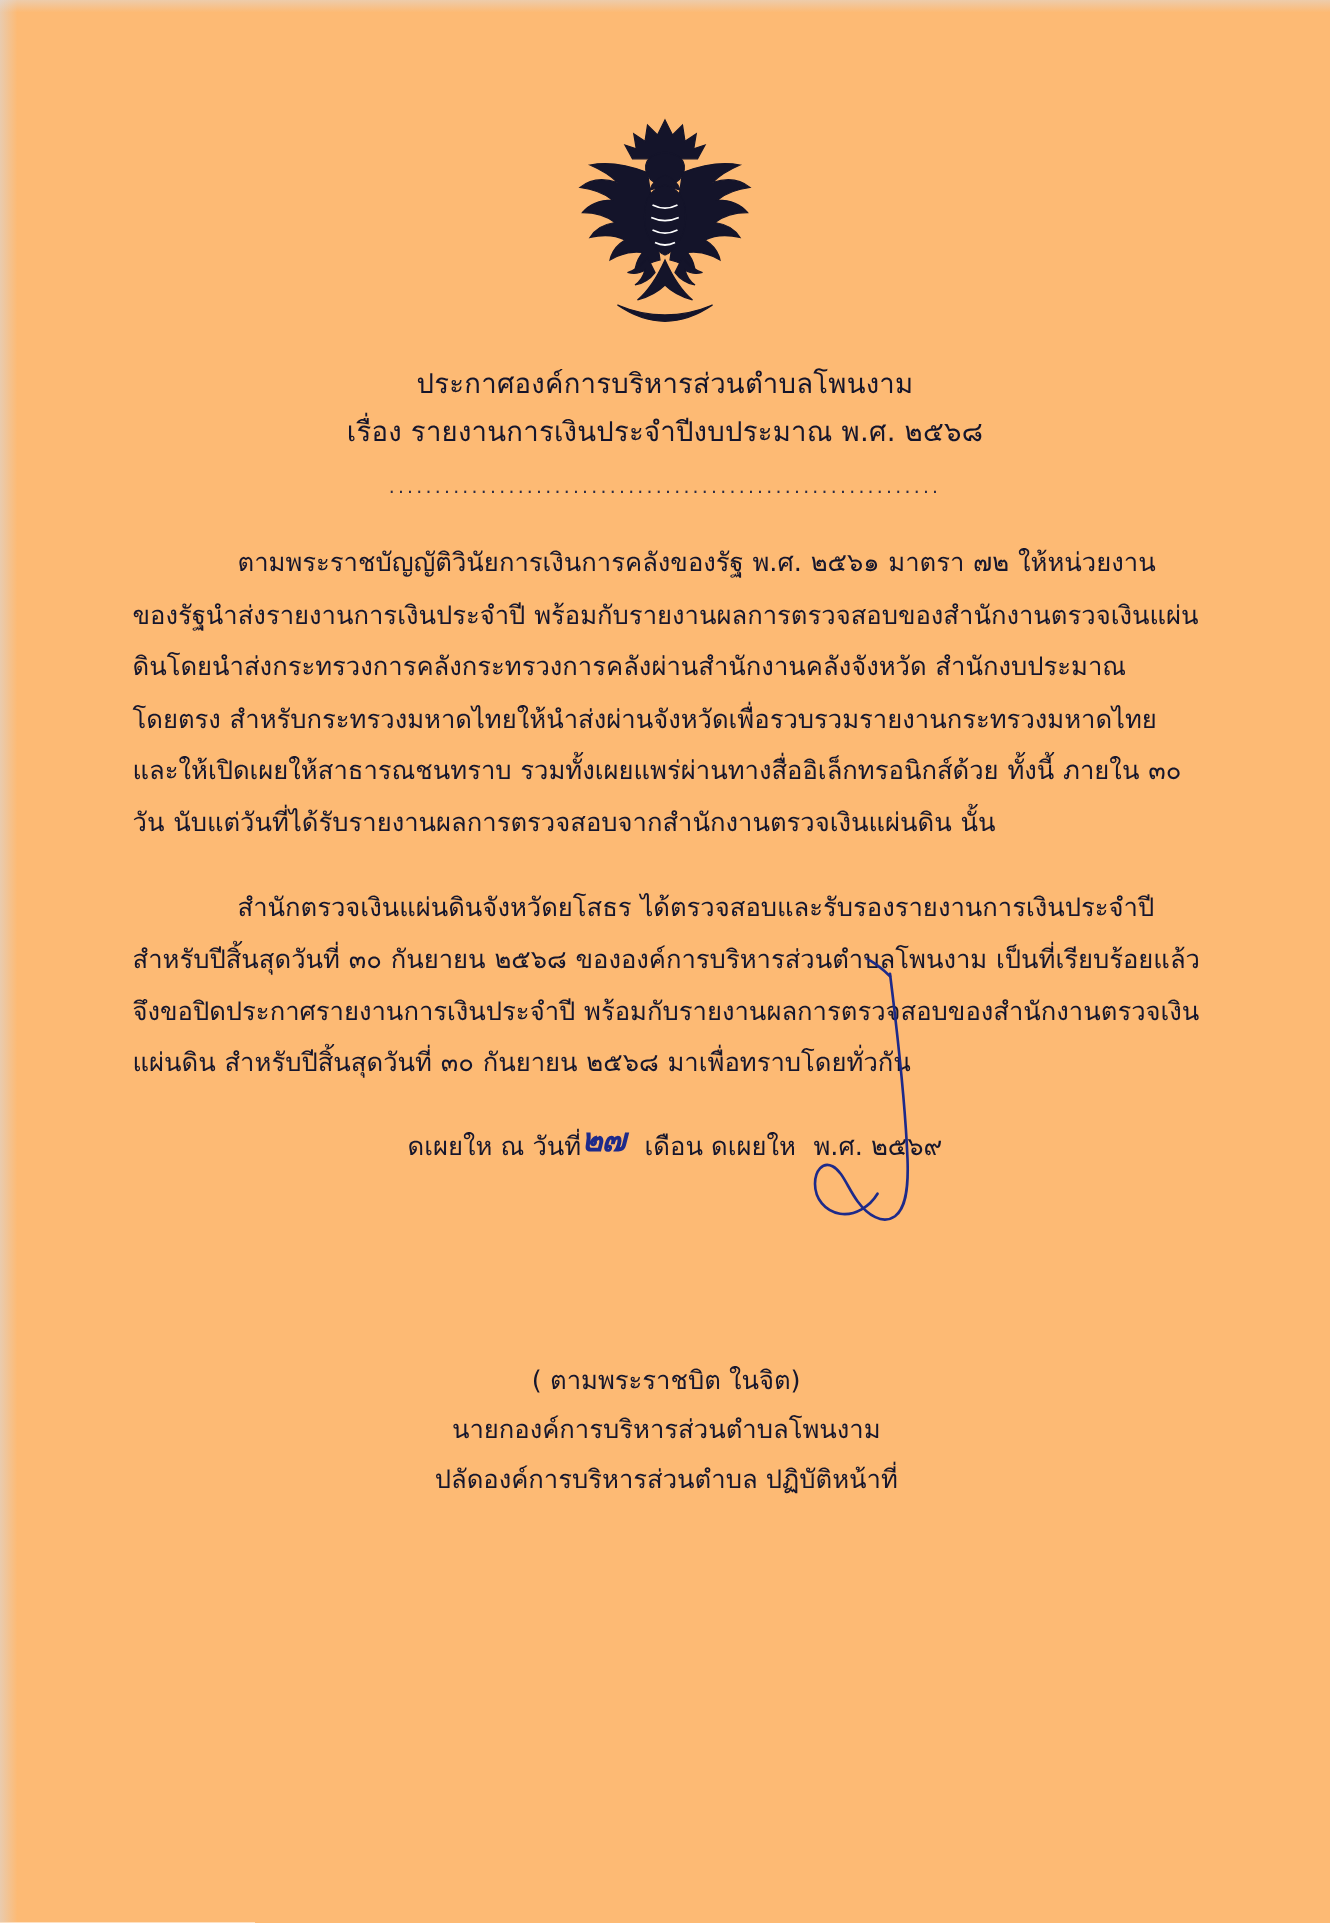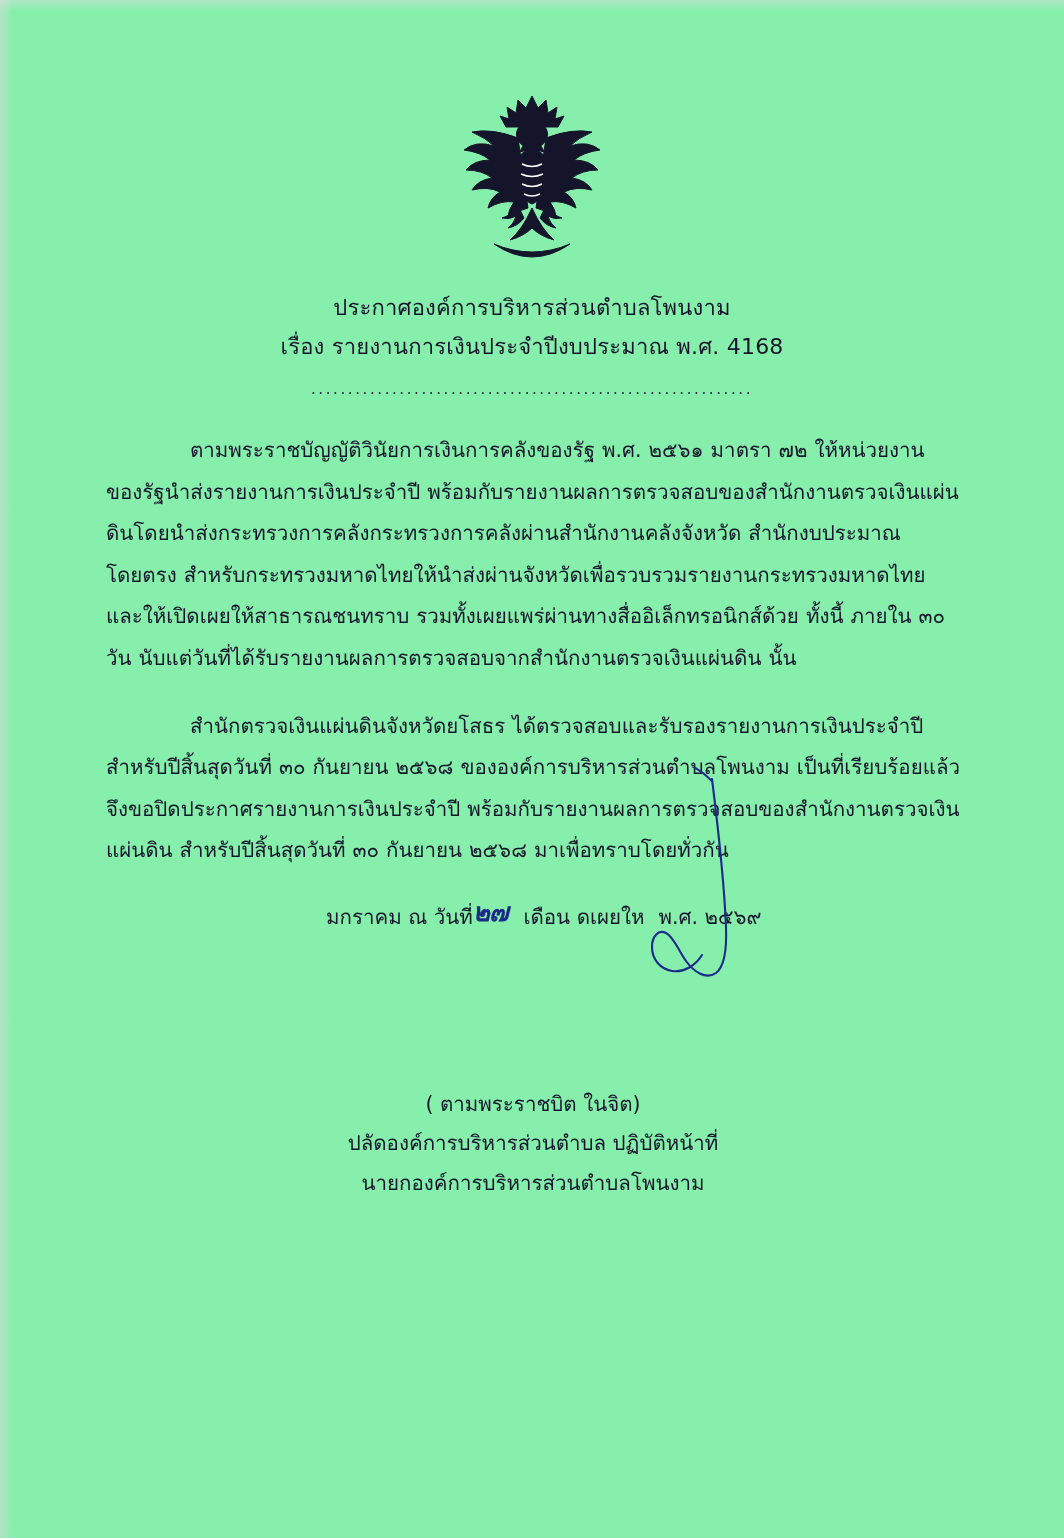--- a/index.html
+++ b/index.html
@@ -13,21 +13,21 @@
     position: relative;
     font-family: "DejaVu Sans", sans-serif;
     color: #1a1a2e;
     overflow: hidden;
   }
 
   
   .page {
     position: absolute;
     inset: 0;
-    background: #86efac;
+    background: #fdba74;
   }
   .scan-edge-left {
     position: absolute;
     left: 0; top: 0; bottom: 0;
     width: 14px;
     background: linear-gradient(to right, #d9d9dd, rgba(255,255,255,0));
     opacity: .55;
   }
   .scan-edge-top {
     position: absolute;
@@ -173,42 +173,42 @@
 
           <path d="M100 120 q-10 22 -22 32 q14 -4 22 -12 q8 8 22 12 q-12 -10 -22 -32z"></path>
 
           <path d="M62 156 q38 16 76 0 q-38 26 -76 0z"></path>
         </g>
       </svg>
     </div>
 
     <div class="headings">
       <div class="line">ประกาศองค์การบริหารส่วนตำบลโพนงาม</div>
-      <div class="line">เรื่อง รายงานการเงินประจำปีงบประมาณ พ.ศ. 4168</div>
+      <div class="line">เรื่อง รายงานการเงินประจำปีงบประมาณ พ.ศ. ๒๕๖๘</div>
       <div class="dotline">............................................................</div>
     </div>
 
     <div class="body-block">
       <div class="para first"><span class="indent"></span><span>ตามพระราชบัญญัติวินัยการเงินการคลังของรัฐ พ.ศ. ๒๕๖๑ มาตรา ๗๒ ให้หน่วยงานของรัฐนำส่งรายงานการเงินประจำปี พร้อมกับรายงานผลการตรวจสอบของสำนักงานตรวจเงินแผ่นดินโดยนำส่งกระทรวงการคลังกระทรวงการคลังผ่านสำนักงานคลังจังหวัด สำนักงบประมาณโดยตรง สำหรับกระทรวงมหาดไทยให้นำส่งผ่านจังหวัดเพื่อรวบรวมรายงานกระทรวงมหาดไทย และให้เปิดเผยให้สาธารณชนทราบ รวมทั้งเผยแพร่ผ่านทางสื่ออิเล็กทรอนิกส์ด้วย ทั้งนี้ ภายใน ๓๐ วัน นับแต่วันที่ได้รับรายงานผลการตรวจสอบจากสำนักงานตรวจเงินแผ่นดิน   นั้น</span></div>
 
       <div class="para"><span class="indent"></span><span>สำนักตรวจเงินแผ่นดินจังหวัดยโสธร  ได้ตรวจสอบและรับรองรายงานการเงินประจำปี สำหรับปีสิ้นสุดวันที่ ๓๐  กันยายน  ๒๕๖๘  ขององค์การบริหารส่วนตำบลโพนงาม เป็นที่เรียบร้อยแล้ว จึงขอปิดประกาศรายงานการเงินประจำปี พร้อมกับรายงานผลการตรวจสอบของสำนักงานตรวจเงินแผ่นดิน สำหรับปีสิ้นสุดวันที่ ๓๐ กันยายน  ๒๕๖๘ มาเพื่อทราบโดยทั่วกัน</span></div>
 
       <div class="date-line">
-        <span>มกราคม  ณ  วันที่</span><span class="hand-day">๒๗</span><span class="gap1"></span><span>เดือน  ดเผยให</span><span class="gap2"></span><span>พ.ศ.  ๒๕๖๙</span>
+        <span>ดเผยให  ณ  วันที่</span><span class="hand-day">๒๗</span><span class="gap1"></span><span>เดือน  ดเผยให</span><span class="gap2"></span><span>พ.ศ.  ๒๕๖๙</span>
       </div>
 
       <div class="signature-area">
         <svg class="sig-svg" viewBox="0 0 854 360" preserveAspectRatio="none" aria-hidden="true">
           <g fill="none" stroke="#1d2a8a" stroke-width="2.1" stroke-linecap="round" stroke-linejoin="round">
             <path d="M606 12 C 612 60, 618 110, 620 160 C 621 186, 618 200, 610 206 C 600 213, 588 205, 580 194 C 572 183, 568 170, 560 166 C 552 162, 546 170, 546 180 C 546 192, 554 202, 566 204 C 578 206, 590 198, 596 188"></path>
             <path d="M606 14 C 600 8, 592 2, 584 -2"></path>
           </g>
         </svg>
         <div class="sign-names">
           <div class="nline">( ตามพระราชบิต  ในจิต)</div>
+          <div class="nline">นายกองค์การบริหารส่วนตำบลโพนงาม</div>
           <div class="nline">ปลัดองค์การบริหารส่วนตำบล ปฏิบัติหน้าที่</div>
-          <div class="nline">นายกองค์การบริหารส่วนตำบลโพนงาม</div>
         </div>
       </div>
     </div>
 
   </div>
 </div>
 
 </body></html>

